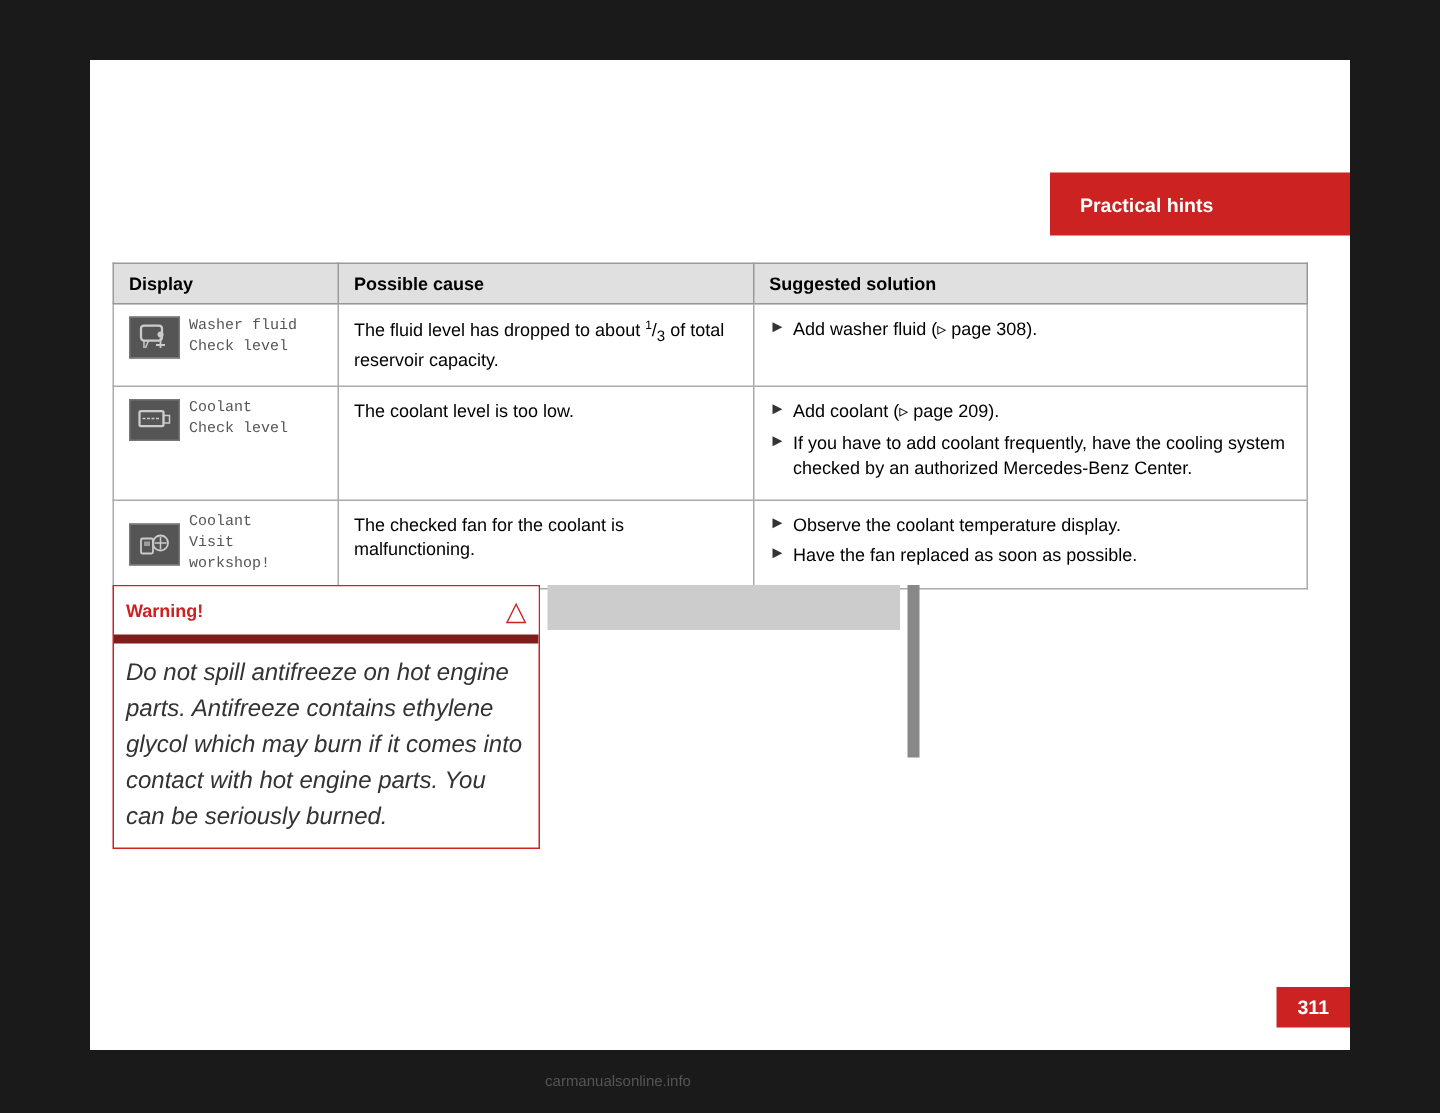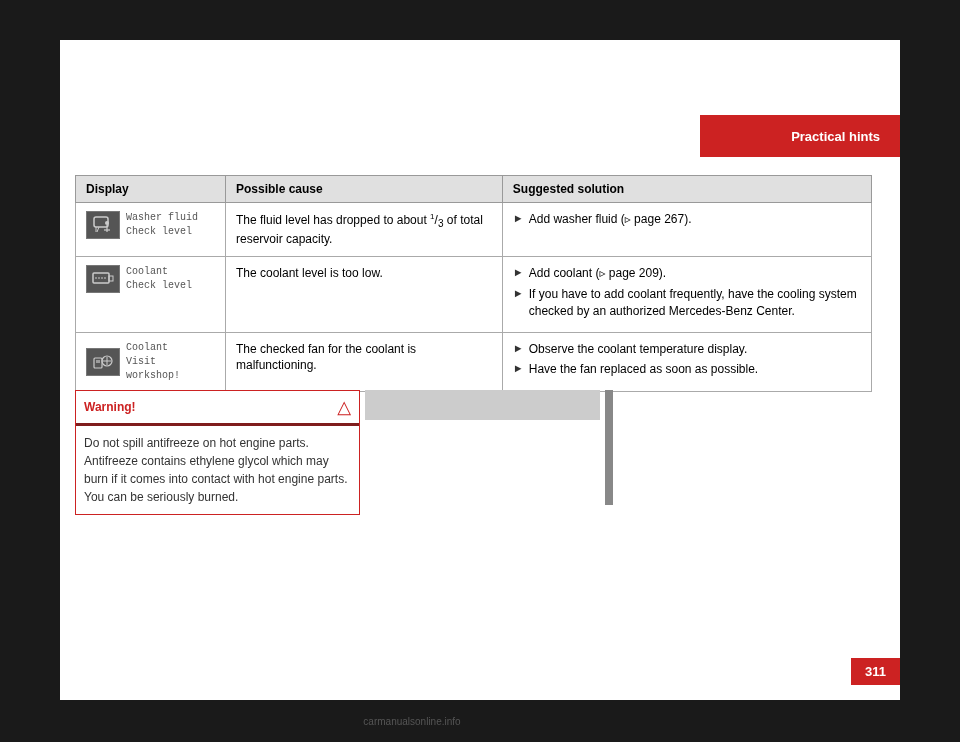--- a/index.html
+++ b/index.html
@@ -27,21 +27,21 @@
       position: absolute;
       top: 115px;
       right: 60px;
       background: #cc2222;
       color: #ffffff;
       font-size: 13px;
       font-weight: bold;
       padding: 8px 20px;
       display: flex;
       align-items: center;
-      justify-content: flex-end;
+      justify-content: flex-start;
       min-width: 200px;
       height: 42px;
     }
 
     
     .page-number {
       position: absolute;
       bottom: 57px;
       right: 60px;
       background: #cc2222;
@@ -120,39 +120,40 @@
       border: 1px solid #cc2222;
       background: #fff;
     }
 
     .warning-header {
       display: flex;
       align-items: center;
       justify-content: space-between;
       padding: 5px 8px;
       background: #fff;
-      border-bottom: 3px solid #7f1d1d;
+      border-bottom: 6px solid #7f1d1d;
     }
 
     .warning-label {
       color: #cc2222;
       font-weight: bold;
       font-size: 12px;
     }
 
     .warning-icon {
       color: #cc2222;
       font-size: 18px;
     }
 
     .warning-text {
       padding: 8px;
-      font-size: 12px;
+      font-size: 16px;
       line-height: 1.5;
       color: #333;
+      font-style: italic;
     }
 
     
     .gray-bar {
       position: absolute;
       top: 390px;
       left: 605px;
       width: 8px;
       height: 115px;
       background: #888;
@@ -226,21 +227,21 @@
             </div>
             <div class="display-text">Washer fluid<br>Check level</div>
           </div>
         </td>
         <td class="cause-cell">
           The fluid level has dropped to about <sup>1</sup>/<sub>3</sub> of total reservoir capacity.
         </td>
         <td class="solution-cell">
           <div class="bullet-item">
             <span class="arrow">►</span>
-            <span>Add washer fluid (▹ page 267).</span>
+            <span>Add washer fluid (▹ page 308).</span>
           </div>
         </td>
       </tr>
 
       <tr>
         <td class="display-cell">
           <div style="display:flex; align-items:center; gap:6px;">
 
             <div style="background:#555; border:1px solid #777; width:34px; height:28px; display:flex; align-items:center; justify-content:center; flex-shrink:0;">
               <svg width="24" height="20" viewBox="0 0 24 20">

